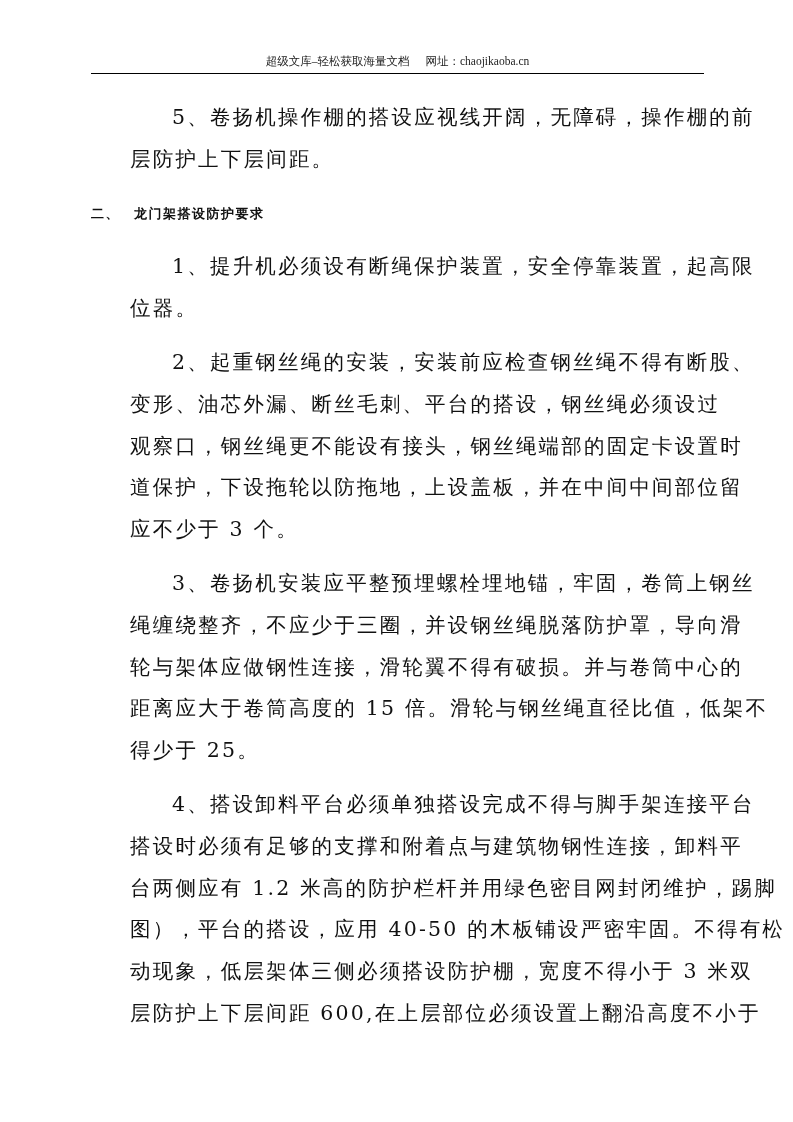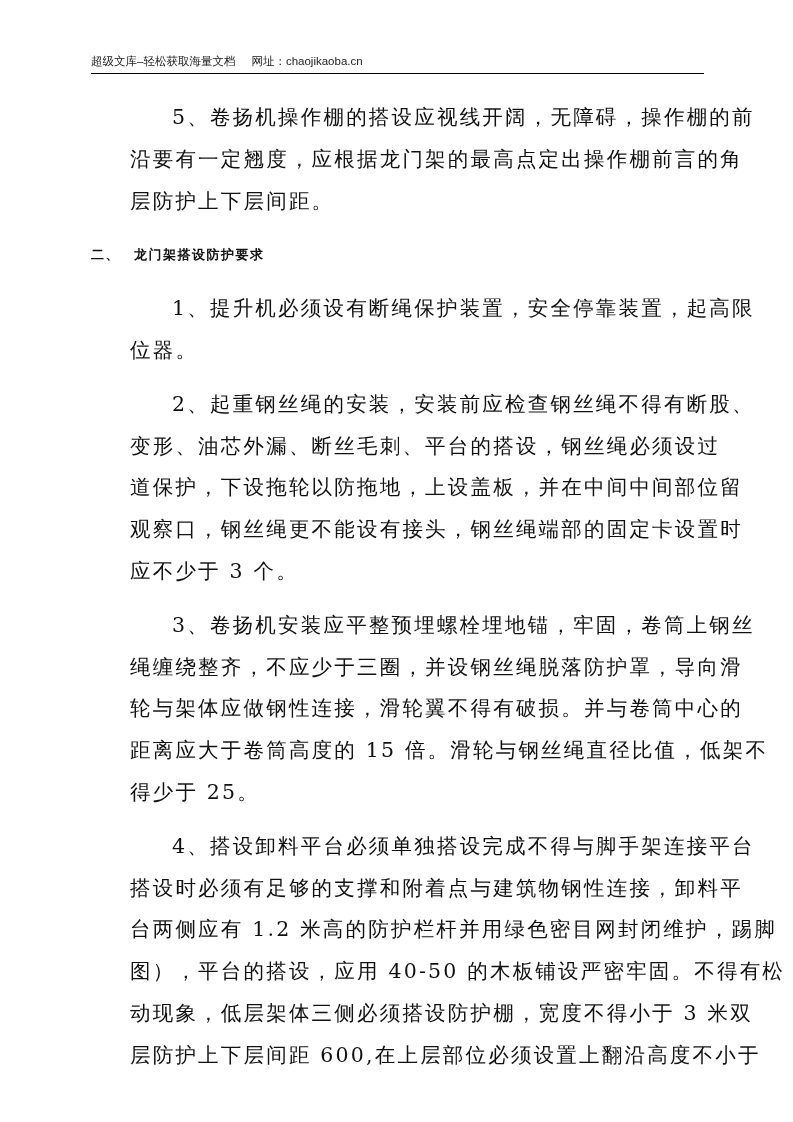--- a/index.html
+++ b/index.html
@@ -15,25 +15,25 @@
     font-family: "DejaVu Serif", "Liberation Serif", serif;
     color: #111111;
   }
   .page-header {
     position: absolute;
     left: 91px;
     top: 52px;
     width: 613px;
     height: 21px;
     border-bottom: 1.5px solid #000;
-    text-align: left;
+    text-align: center;
     font-size: 11.5px;
     line-height: 18px;
     color: #222;
-    font-family: Liberation Sans, sans-serif;
+    font-family: Liberation Serif, serif;
   }
   .page-header .site-label { margin-right: 16px; }
   .content {
     position: absolute;
     left: 118px;
     top: 85px;
     width: 584px;
   }
   .para {
     font-size: 20.5px;
@@ -62,38 +62,37 @@
 <body>
 
 <div class="page-header">
   <span class="site-label">超级文库–轻松获取海量文档</span><span>网址：chaojikaoba.cn</span>
 </div>
 
 <div class="content">
 
   <p class="para">
     <span class="line"><span class="indent"></span><span>5、卷扬机操作棚的搭设应视线开阔，无障碍，操作棚的前</span></span>
-    <span class="line">沿要有一定翘度，应根据龙门架的最高点定出操作棚前言的角</span>
     <span class="line">层防护上下层间距。</span>
   </p>
 
   <h2 class="heading">
     <span class="num">二、</span><span>龙门架搭设防护要求</span>
   </h2>
 
   <p class="para">
     <span class="line"><span class="indent"></span><span>1、提升机必须设有断绳保护装置，安全停靠装置，起高限</span></span>
     <span class="line">位器。</span>
   </p>
 
   <p class="para">
     <span class="line"><span class="indent"></span><span>2、起重钢丝绳的安装，安装前应检查钢丝绳不得有断股、</span></span>
     <span class="line">变形、油芯外漏、断丝毛刺、平台的搭设，钢丝绳必须设过</span>
+    <span class="line">观察口，钢丝绳更不能设有接头，钢丝绳端部的固定卡设置时</span>
     <span class="line">道保护，下设拖轮以防拖地，上设盖板，并在中间中间部位留</span>
-    <span class="line">观察口，钢丝绳更不能设有接头，钢丝绳端部的固定卡设置时</span>
     <span class="line">应不少于 3 个。</span>
   </p>
 
   <p class="para">
     <span class="line"><span class="indent"></span><span>3、卷扬机安装应平整预埋螺栓埋地锚，牢固，卷筒上钢丝</span></span>
     <span class="line">绳缠绕整齐，不应少于三圈，并设钢丝绳脱落防护罩，导向滑</span>
     <span class="line">轮与架体应做钢性连接，滑轮翼不得有破损。并与卷筒中心的</span>
     <span class="line">距离应大于卷筒高度的 15 倍。滑轮与钢丝绳直径比值，低架不</span>
     <span class="line">得少于 25。</span>
   </p>

